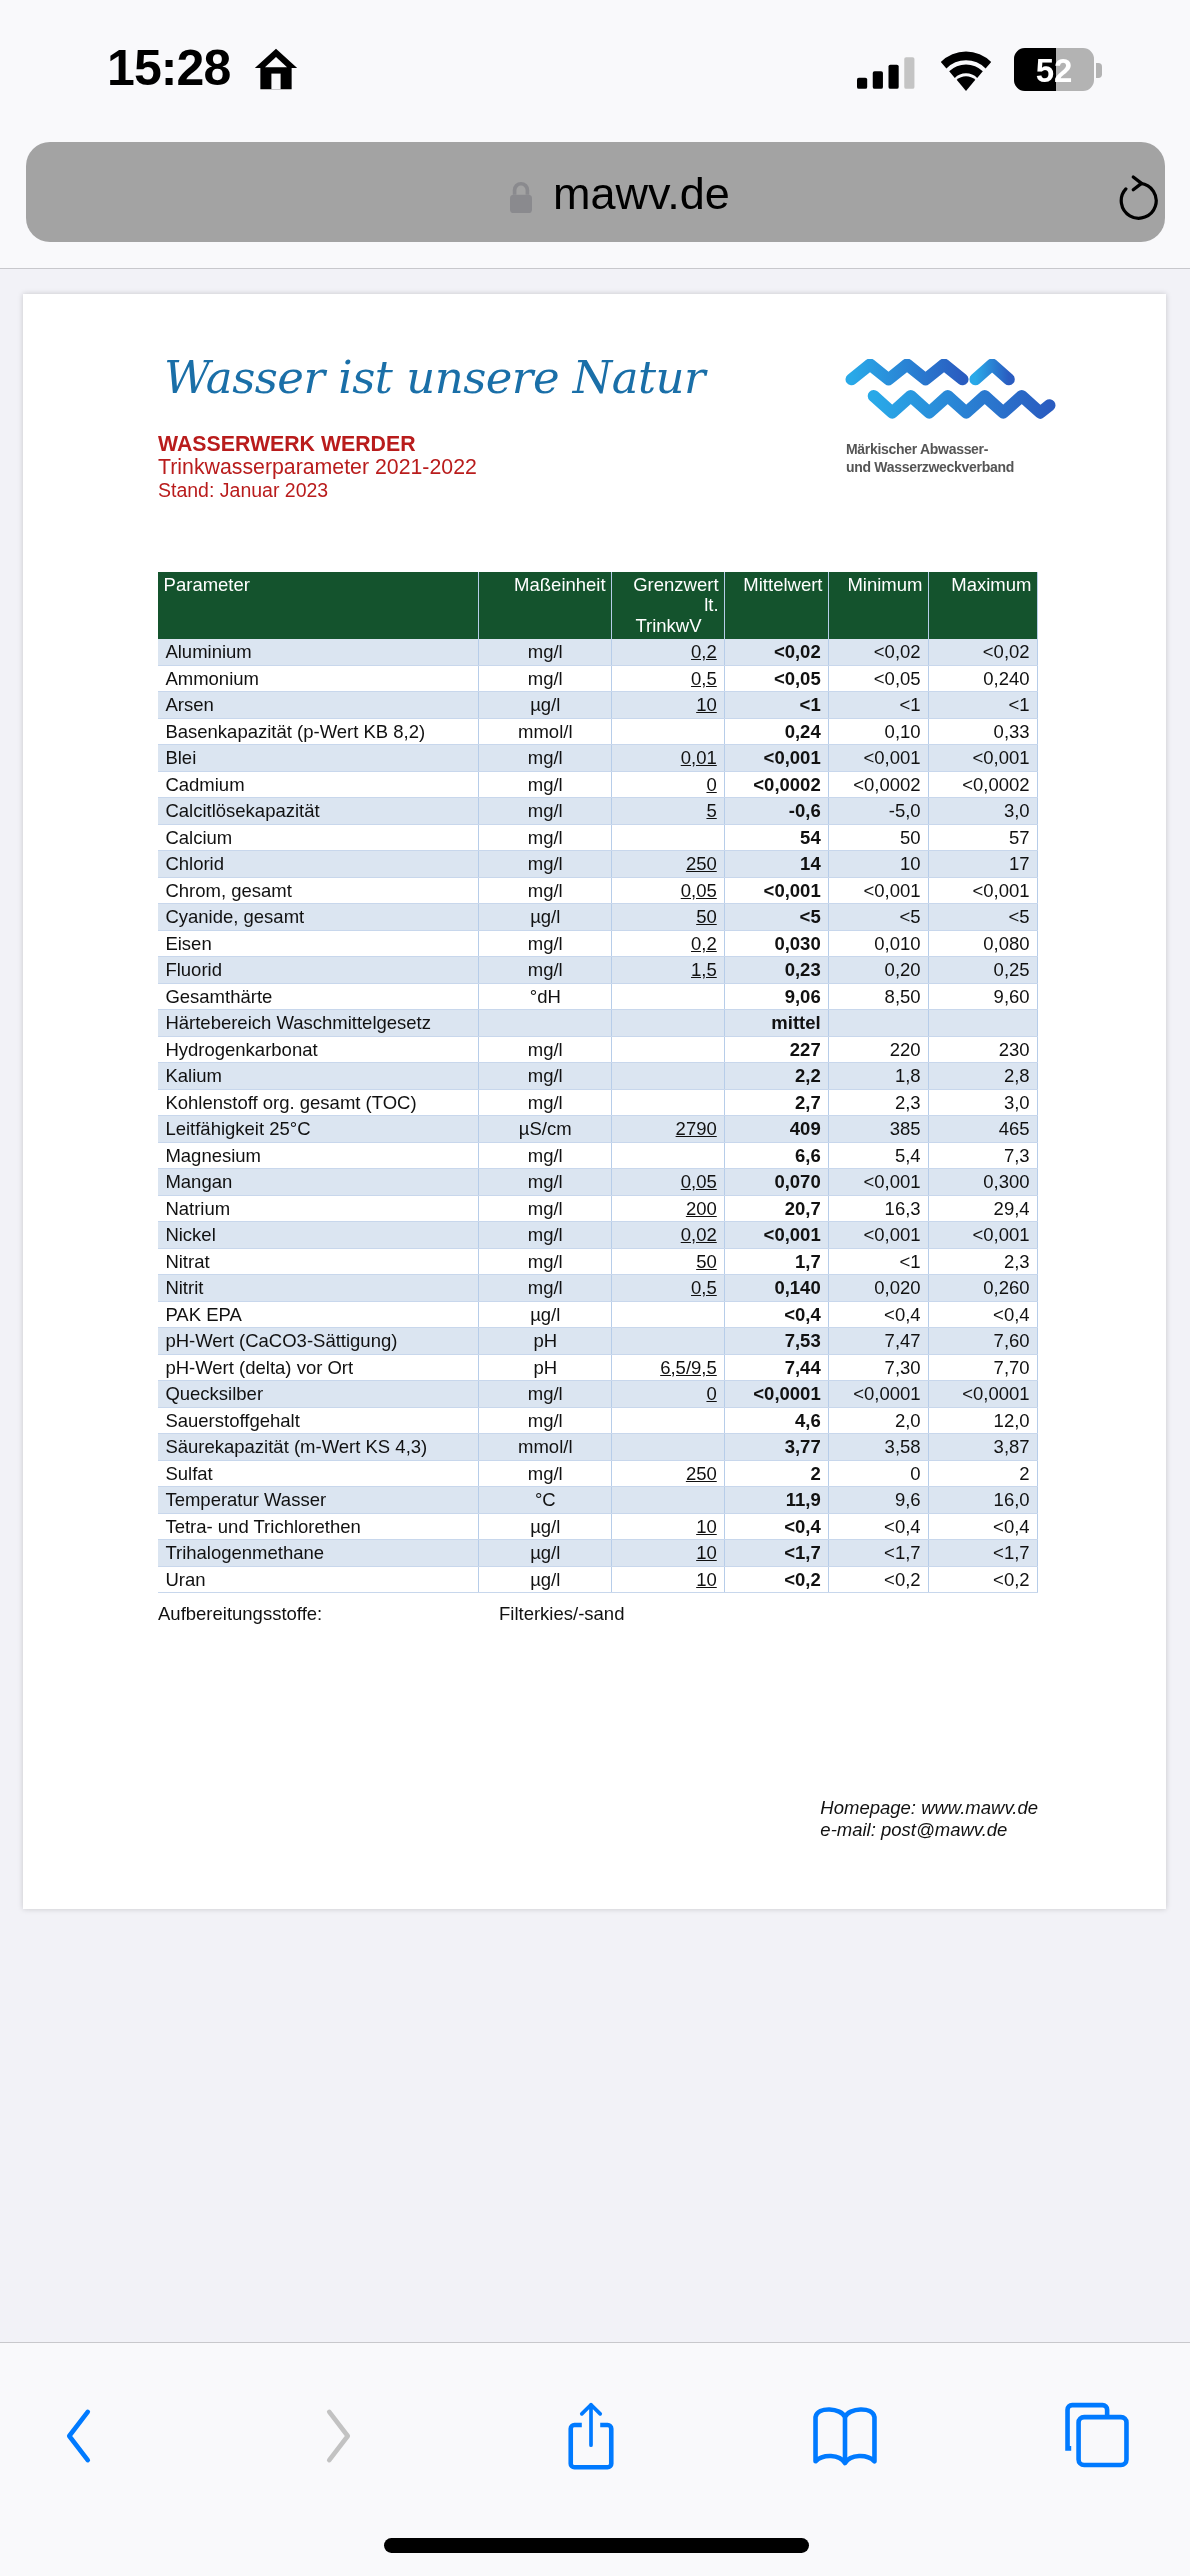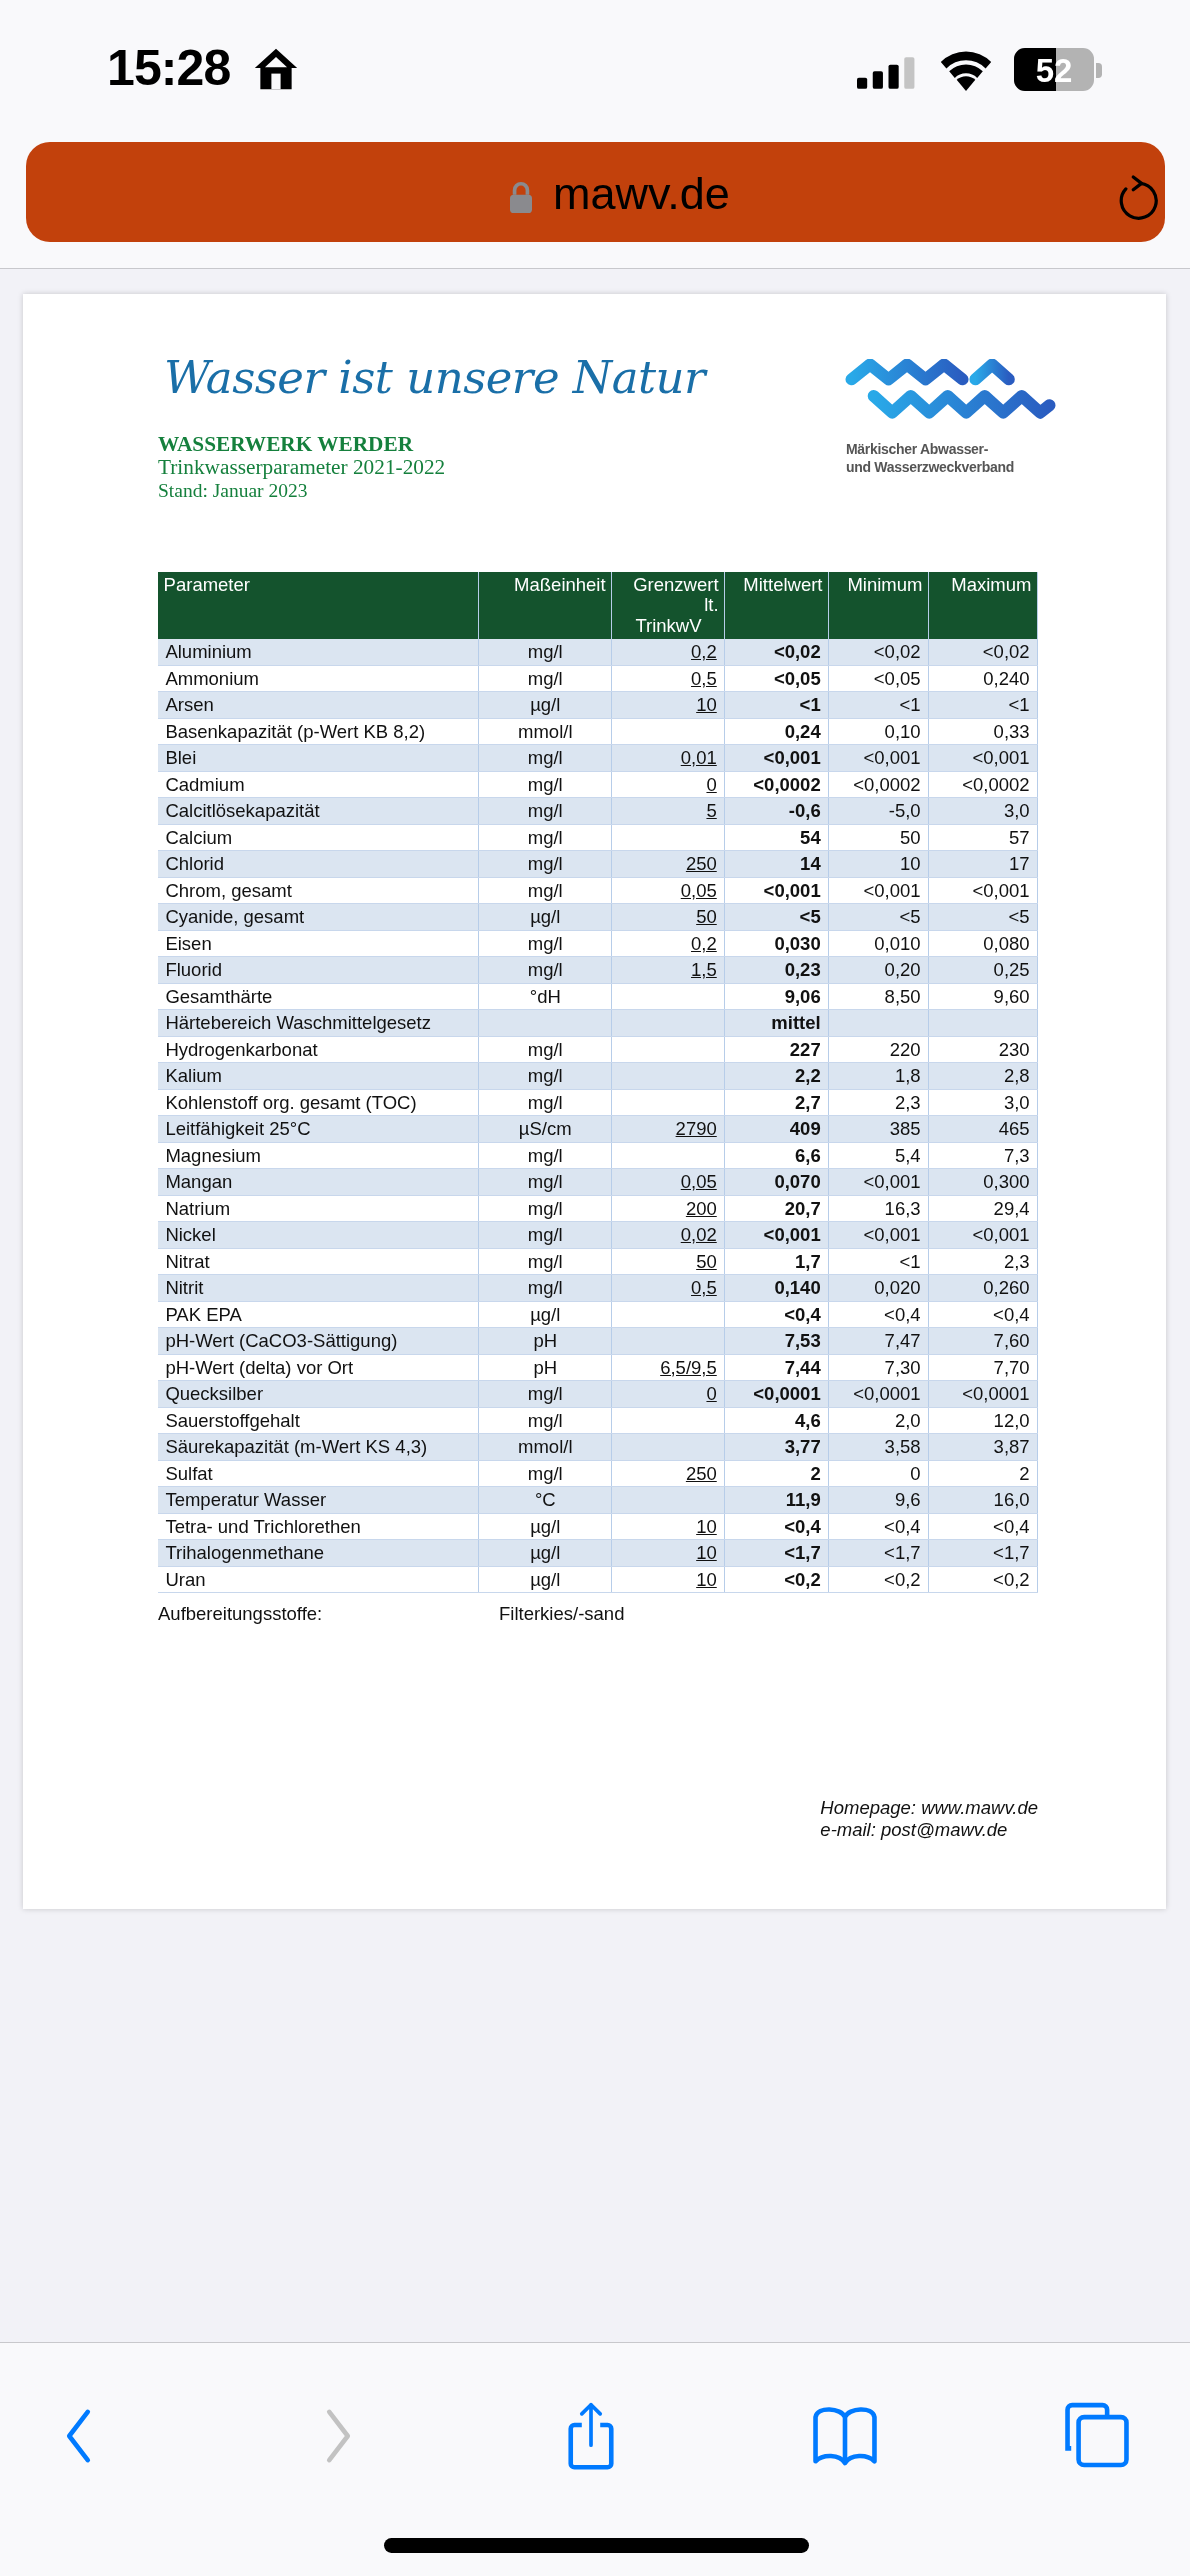--- a/index.html
+++ b/index.html
@@ -8,30 +8,30 @@
   .time { position: absolute; left: 107px; top: 39px; font-size: 50px; font-weight: 700; color: #000; letter-spacing: -0.9px; }
   .home-icon { position: absolute; left: 252px; top: 46px; width: 48px; height: 46px; }
   .signal { position: absolute; left: 857px; top: 57px; width: 63px; height: 32px; }
   .wifi { position: absolute; left: 938px; top: 48px; width: 56px; height: 43px; }
   .battery { position: absolute; left: 1014px; top: 48px; width: 80px; height: 43px; border-radius: 11px; overflow: hidden; background: #b3b3b3; padding-left: 36px; }
   .battery .fill { position: absolute; left: 0; top: 0; height: 100%; background: #000; }
   .battery .txt { position: absolute; left: 0; width: 100%; top: 3.7px; text-align: center; color: #fff; font-weight: 700; font-size: 33px; }
   .battery-cap { position: absolute; left: 1096px; top: 63px; width: 5.6px; height: 15px; background: #b3b3b3; border-radius: 0 3.7px 3.7px 0; }
 
   .url-area { position: absolute; top: 130px; left: 0; width: 1191px; height: 139px; background: #f9f9fb; border-bottom: 1.9px solid #c8c8cc; }
-  .url-bar { position: absolute; left: 26px; top: 12px; width: 1139px; height: 100px; background: #c2410c; border-radius: 24px; }
+  .url-bar { position: absolute; left: 26px; top: 12px; width: 1139px; height: 100px; background: #a3a3a3; border-radius: 24px; }
   .lock-icon { position: absolute; left: 482px; top: 39px; width: 26px; height: 33px; }
   .url-text { position: absolute; left: 527px; top: 26px; font-size: 45px; color: #000; }
   .reload-icon { position: absolute; left: 1087px; top: 32px; width: 46px; height: 50px; }
 
   .pdf-page { position: absolute; left: 23px; top: 294px; width: 1143px; height: 1615px; background: #fff; box-shadow: 0 0 5.6px rgba(0,0,0,0.18); }
   .slogan { position: absolute; left: 141px; top: 57px; font-family: "DejaVu Serif", serif; font-style: italic; font-size: 45px; color: #1a6fa8; letter-spacing: -0.5px; }
   .logo { position: absolute; left: 821px; top: 65px; width: 213px; height: 74px; }
   .logo-text { position: absolute; left: 823px; top: 147px; font-size: 14px; color: #555; font-weight: 700; line-height: 17.6px; letter-spacing: -0.3px; }
-  .org { position: absolute; left: 135px; top: 139px; font-size: 21.3px; line-height: 23px; color: #15803d; font-family: Liberation Serif, serif; }
+  .org { position: absolute; left: 135px; top: 139px; font-size: 21.3px; line-height: 23px; color: #b91c1c; }
   .org .b { font-weight: 700; }
   .org .s { font-size: 19.5px; }
 
   table.params { position: absolute; left: 135px; top: 278px; width: 880px; border-collapse: collapse; font-size: 18.5px; color: #111; }
   table.params th { background: #14532d; color: #fff; font-weight: 400; vertical-align: top; padding: 2.8px 5.6px; height: 53px; line-height: 20.4px; border-right: 0.9px solid #b7cde9; }
   table.params th.left { text-align: left; }
   table.params th.right { text-align: right; }
   table.params td { height: 26.5px; padding: 0 7.4px; border-right: 0.9px solid #b7cde9; border-bottom: 0.9px solid #c8d7ec; white-space: nowrap; }
   table.params tr.alt td { background: #dbe5f1; }
   table.params td.c1 { text-align: left; width: 321px; }

